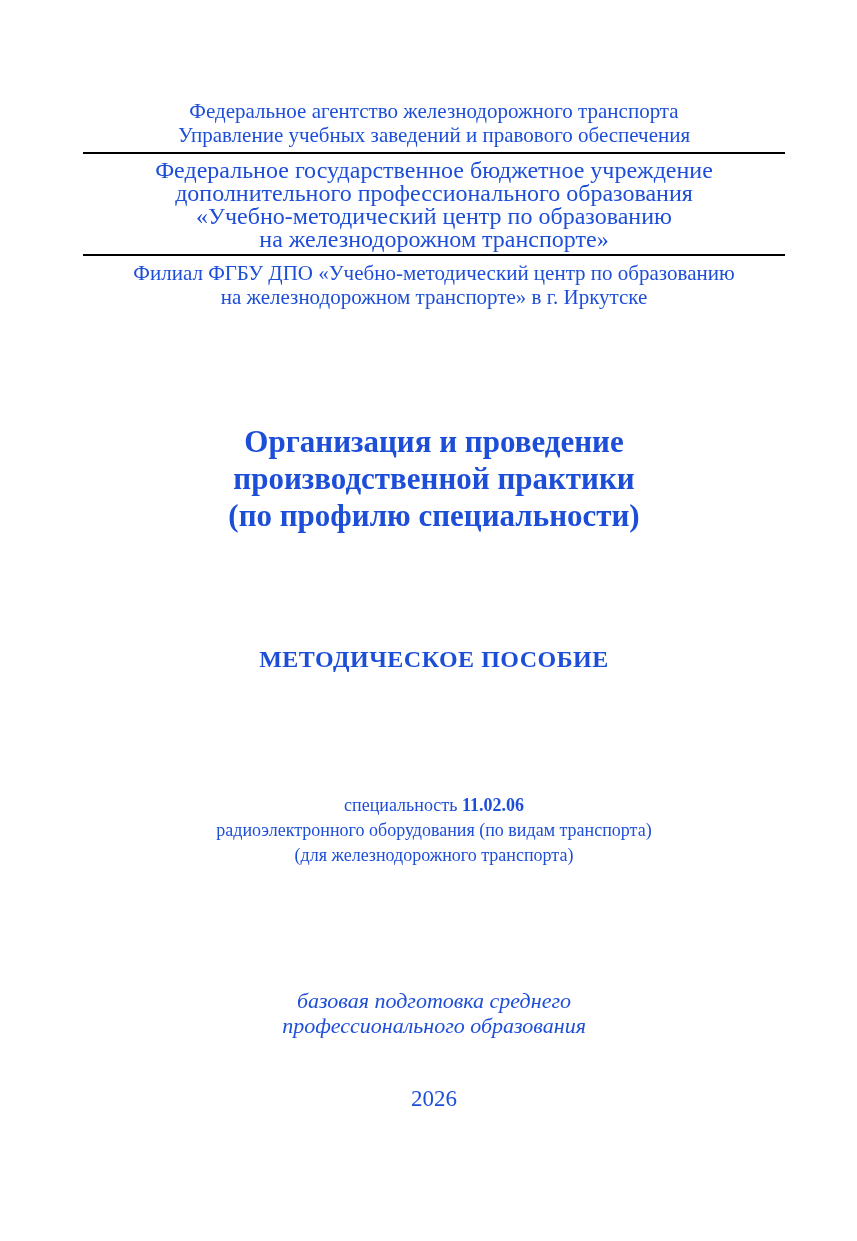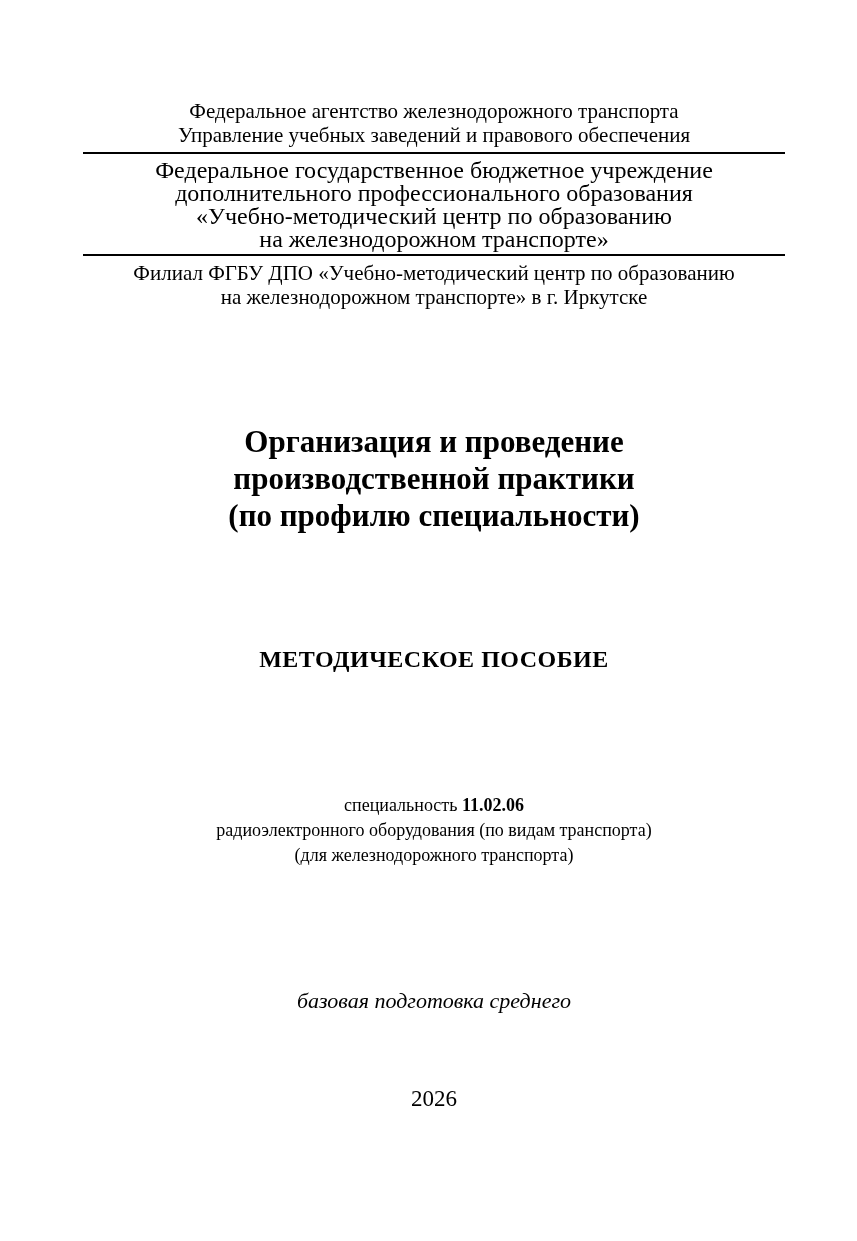--- a/index.html
+++ b/index.html
@@ -2,21 +2,21 @@
 <html><head>
 <meta charset="utf-8">
 <style>
   * { margin: 0; padding: 0; box-sizing: border-box; }
   html, body { background: #ffffff; }
   .page {
     position: relative;
     width: 857px;
     height: 1241px;
     background: #ffffff;
-    color: #000000;
+    color: #1d4ed8;
     font-family: "Liberation Serif", "DejaVu Serif", serif;
     overflow: hidden;
   }
   .content-col {
     position: absolute;
     left: 83px;
     width: 702px;
     text-align: center;
   }
   .rule {
@@ -90,17 +90,18 @@
   <div class="content-col block-subtitle">МЕТОДИЧЕСКОЕ ПОСОБИЕ</div>
 
   <div class="content-col block-specialty">
     <div><span>специальность</span> <b>11.02.06</b></div>
     <div>радиоэлектронного оборудования (по видам транспорта)</div>
     <div>(для железнодорожного транспорта)</div>
   </div>
 
   <div class="content-col block-program">
     <div>базовая подготовка среднего</div>
+    <div>профессионального образования</div>
   </div>
 
   <div class="content-col block-year">2026</div>
 
 </div>
 
 </body></html>

